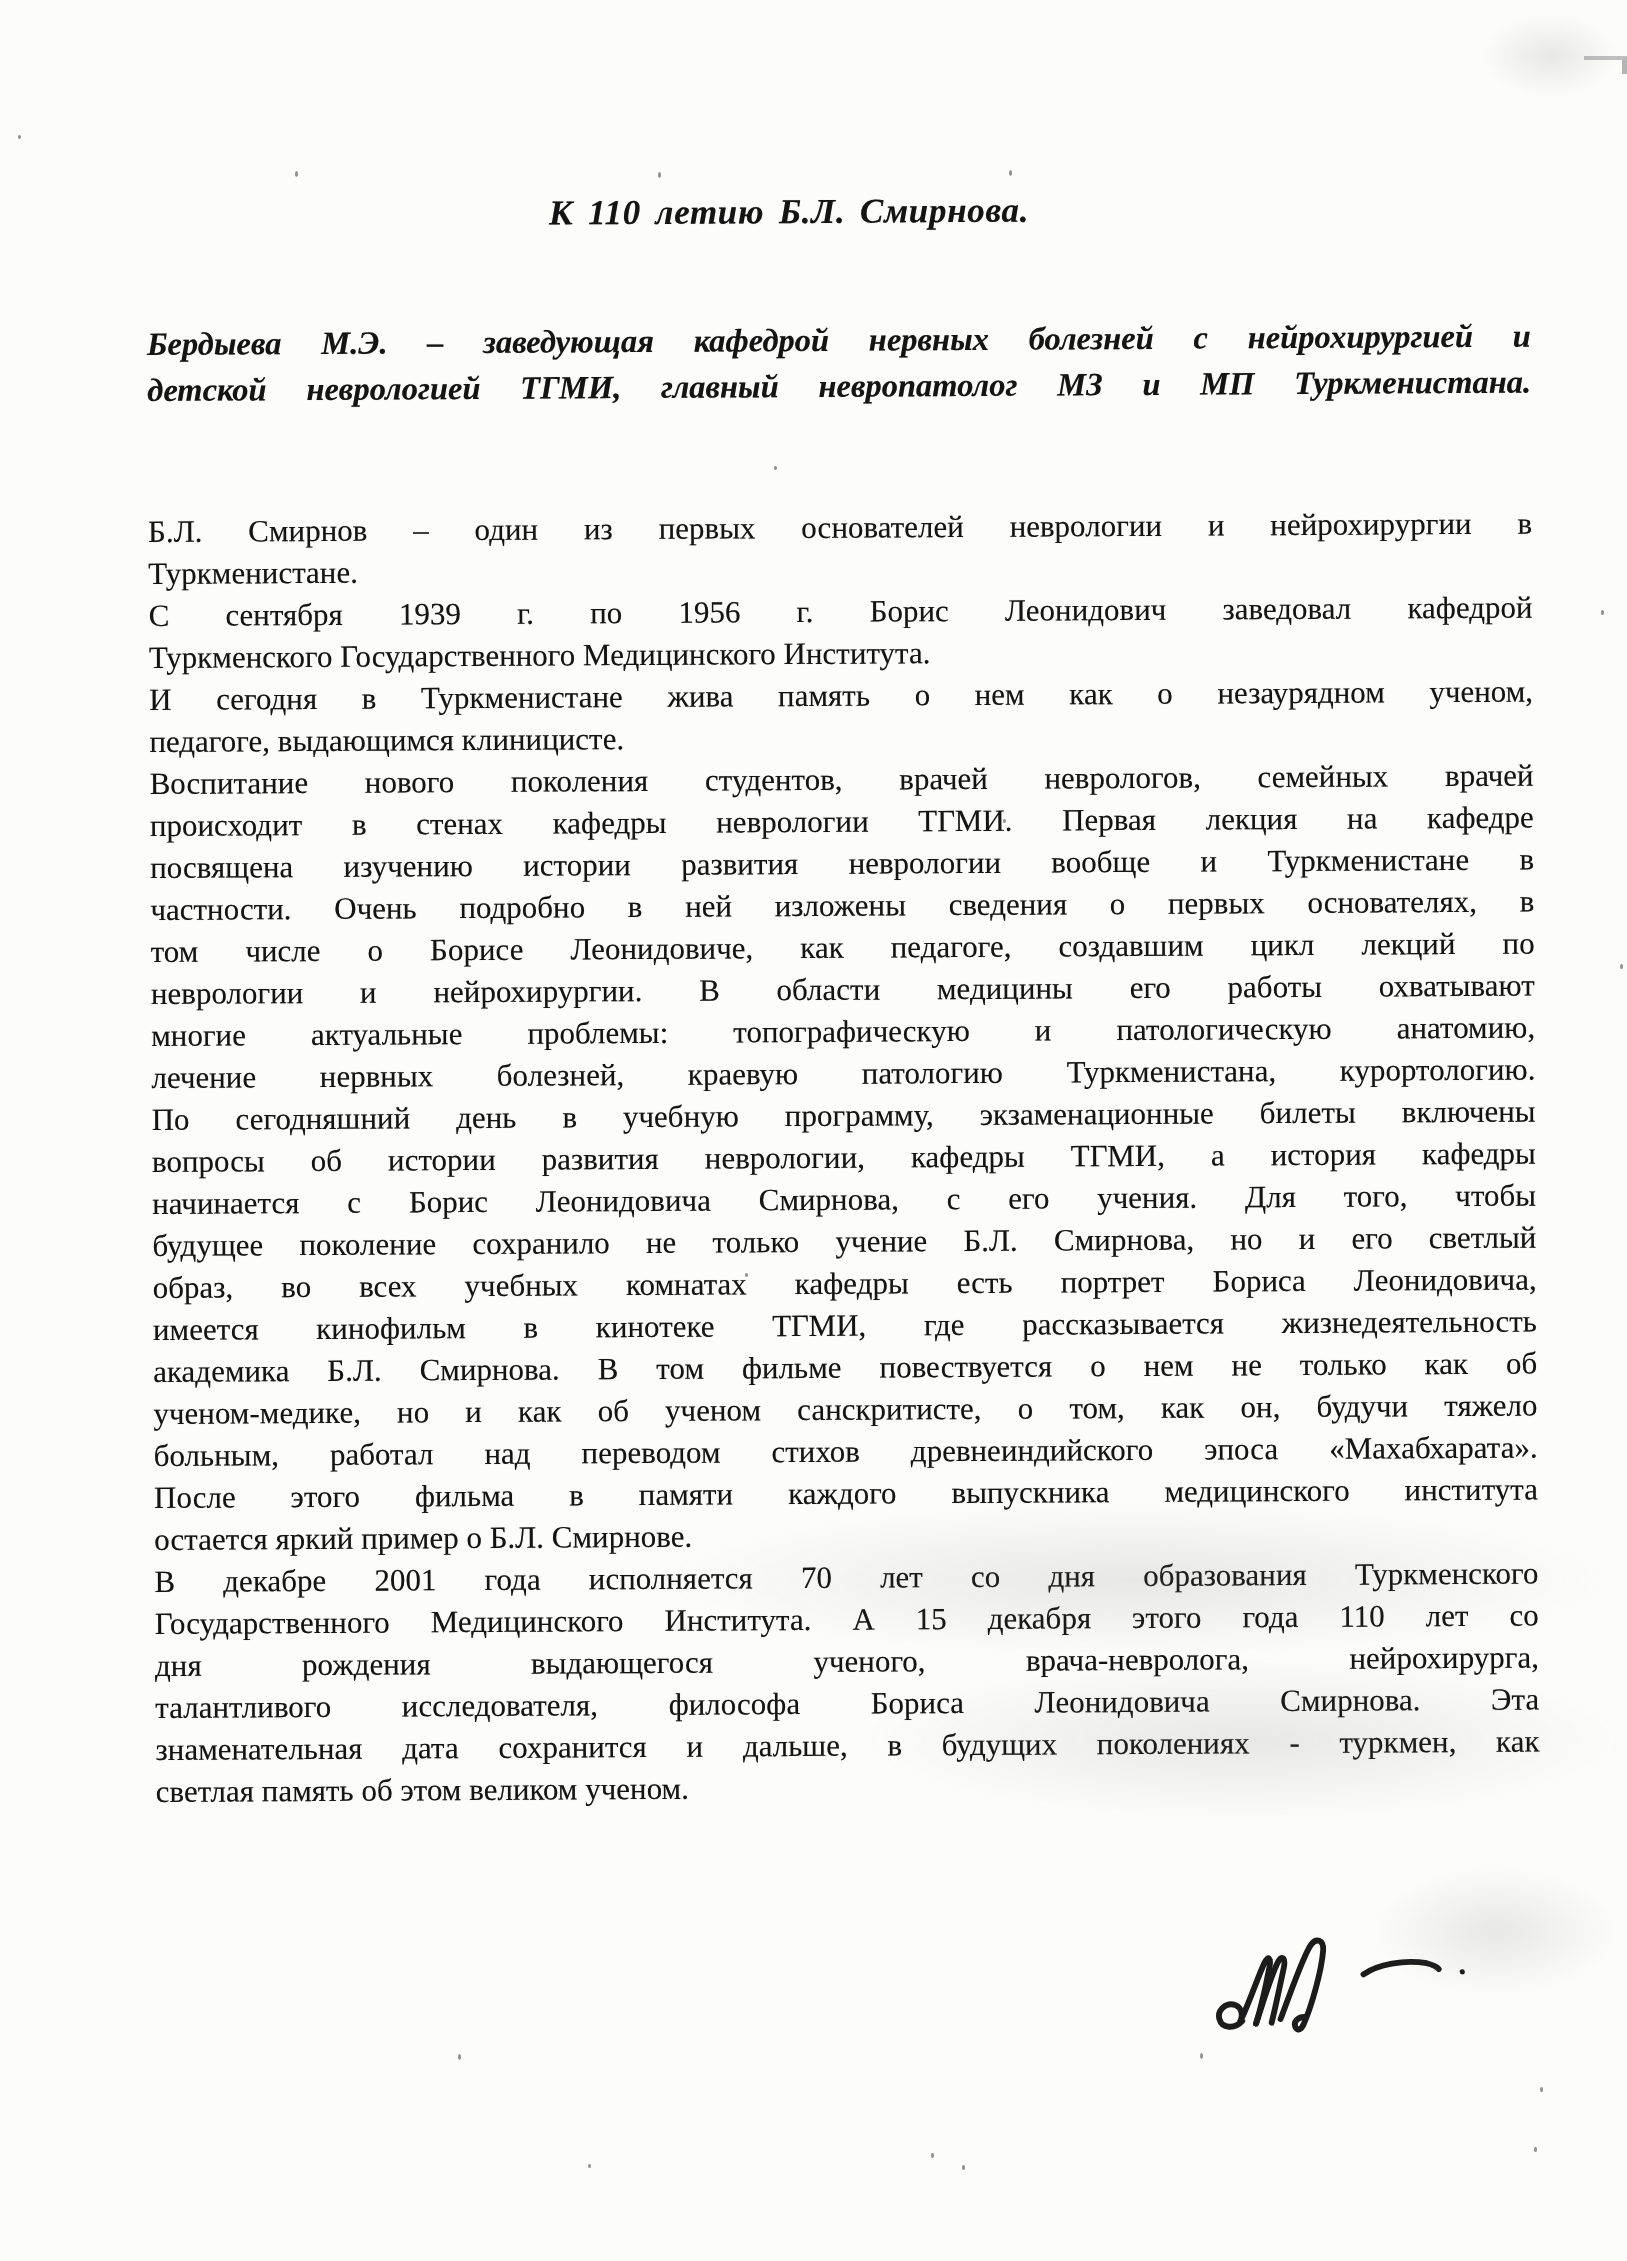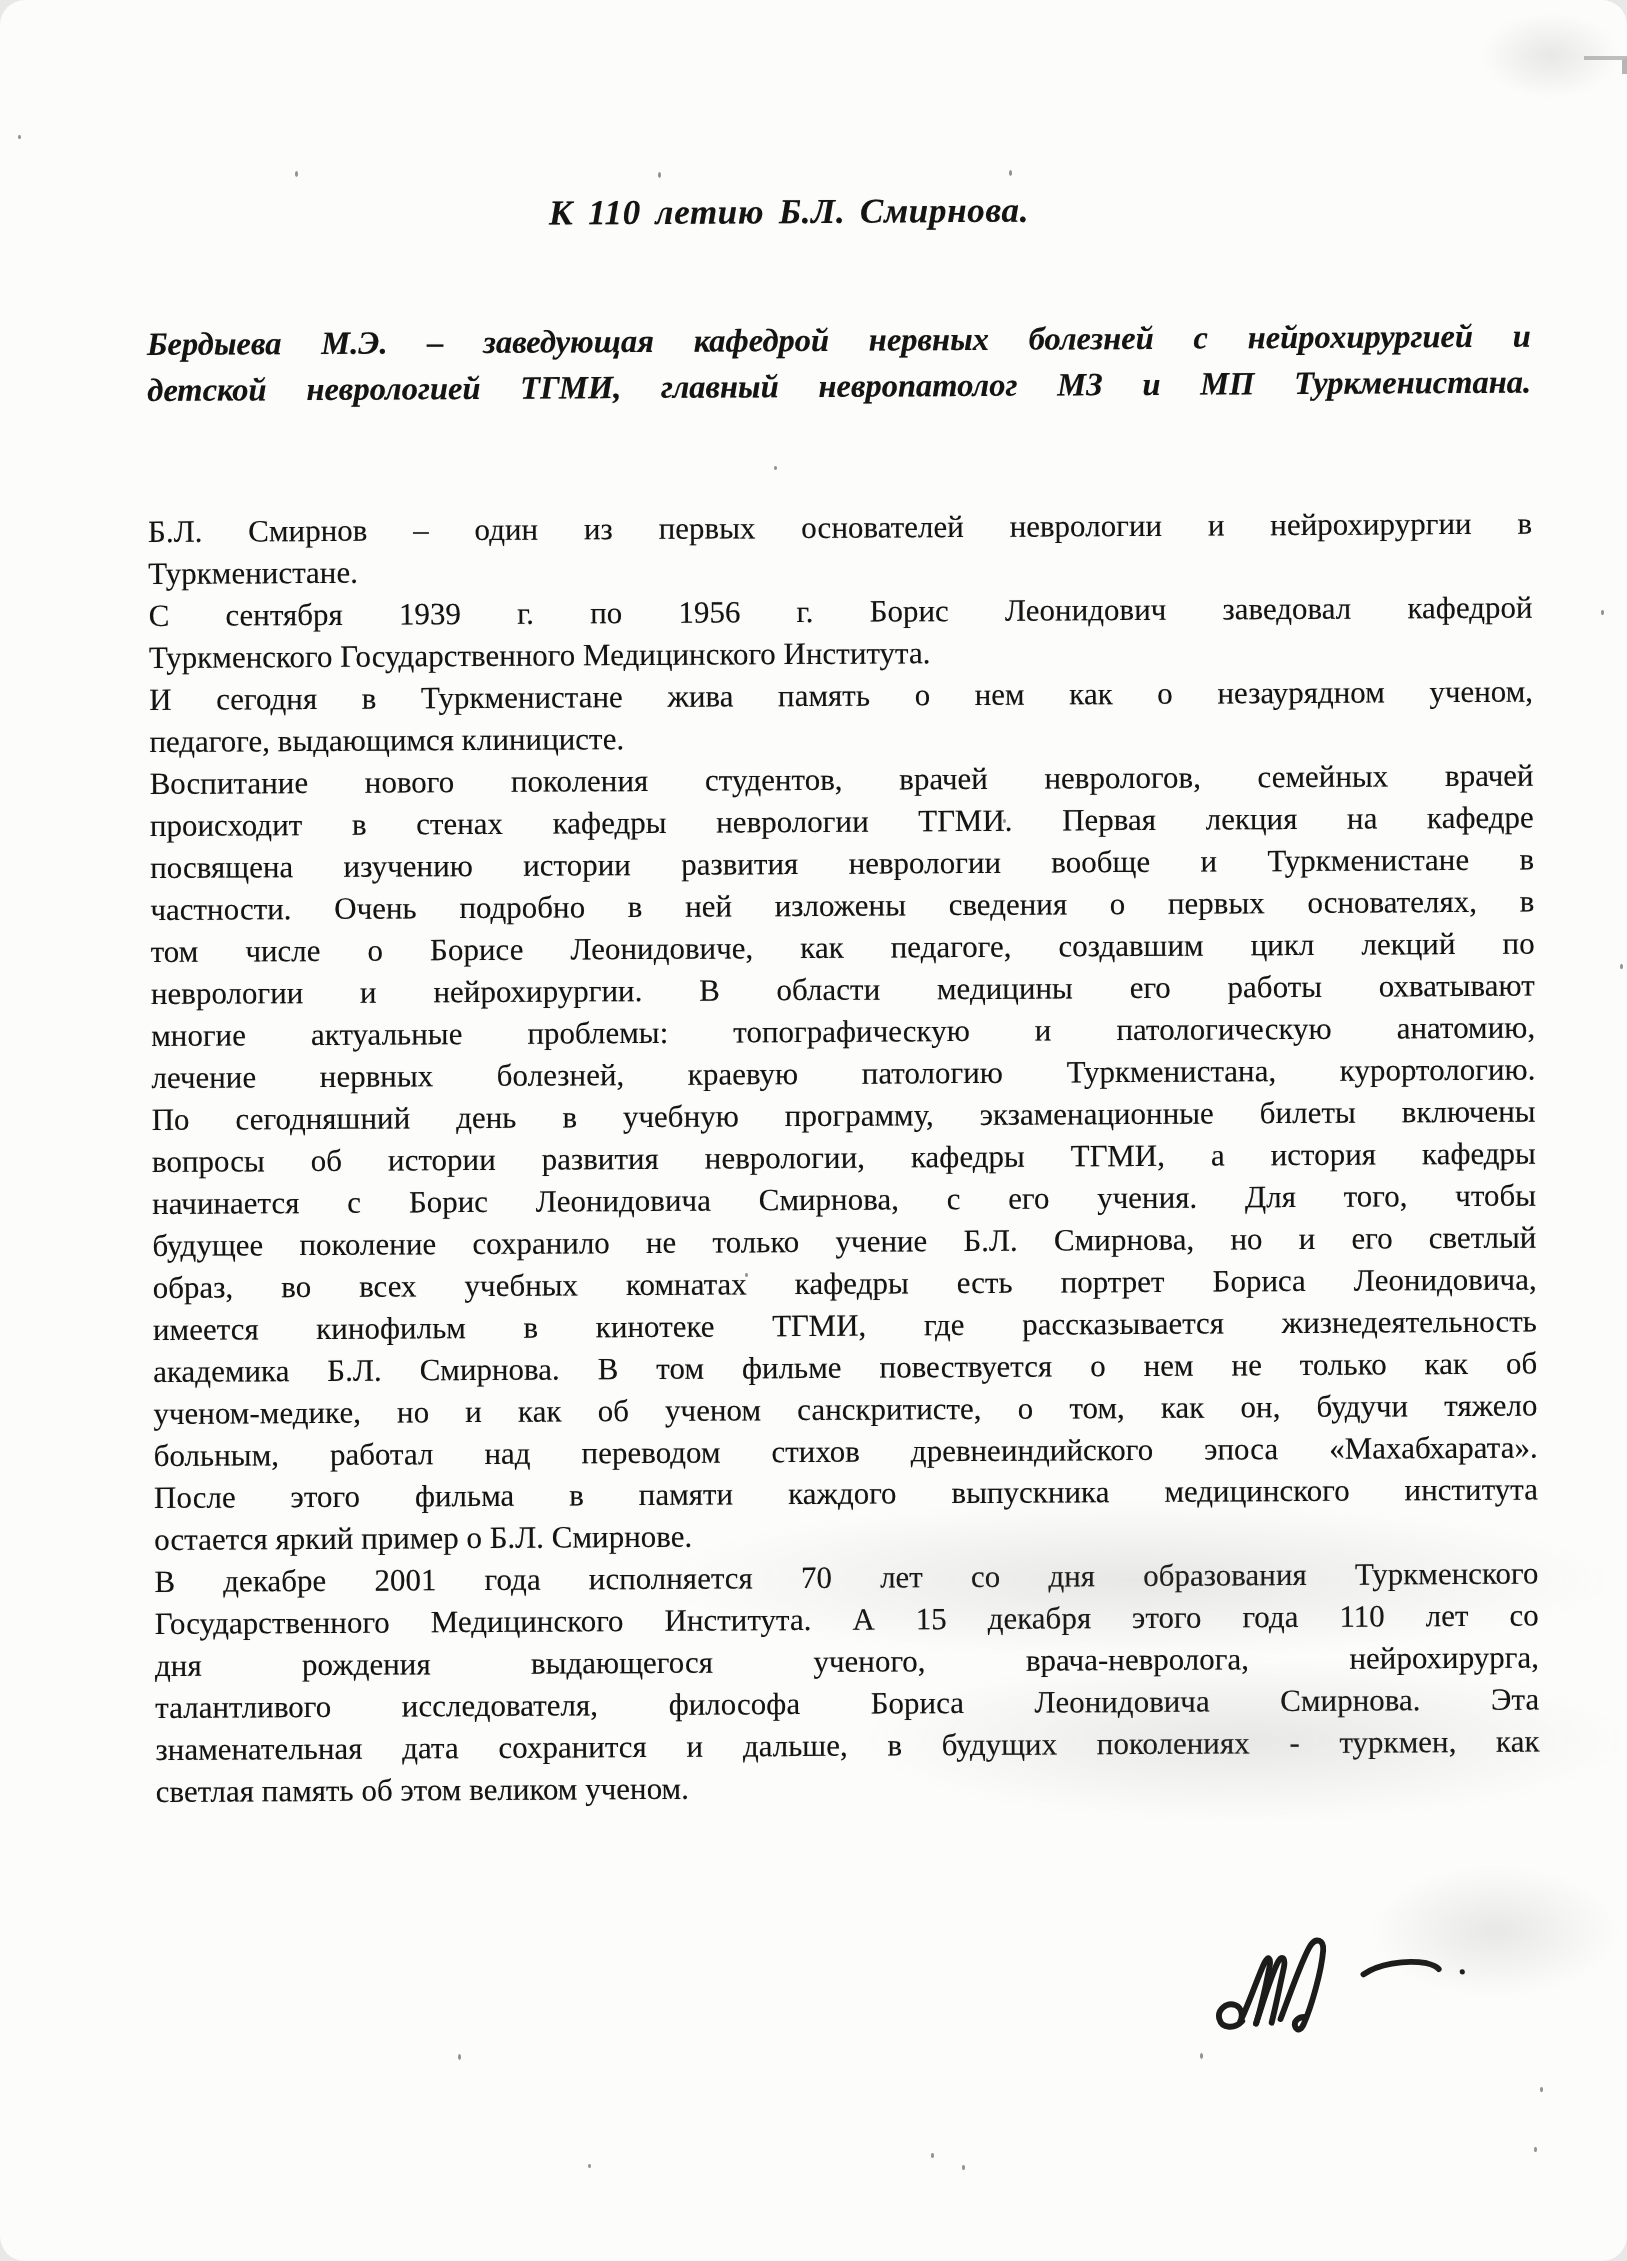--- a/index.html
+++ b/index.html
@@ -3,21 +3,20 @@
 <meta charset="utf-8">
 <style>
   html,body{margin:0;padding:0;background:#e8e8e8;}
   .page{
     position:relative;
     width:1627px;height:2261px;
     background:#fcfcfb;
     overflow:hidden;
     font-family:"Liberation Serif","DejaVu Serif",serif;
     color:#141414;
-    border-radius:25px;
   }
   .content{
     position:absolute;left:146px;top:196px;width:1384px;
     transform:rotate(-0.35deg);transform-origin:0 0;
     text-shadow:0 0 0.7px rgba(20,20,20,.45);
   }
   .title{
     font-size:35px;line-height:40px;
     font-weight:700;font-style:italic;
     text-align:center;padding-right:98px;

